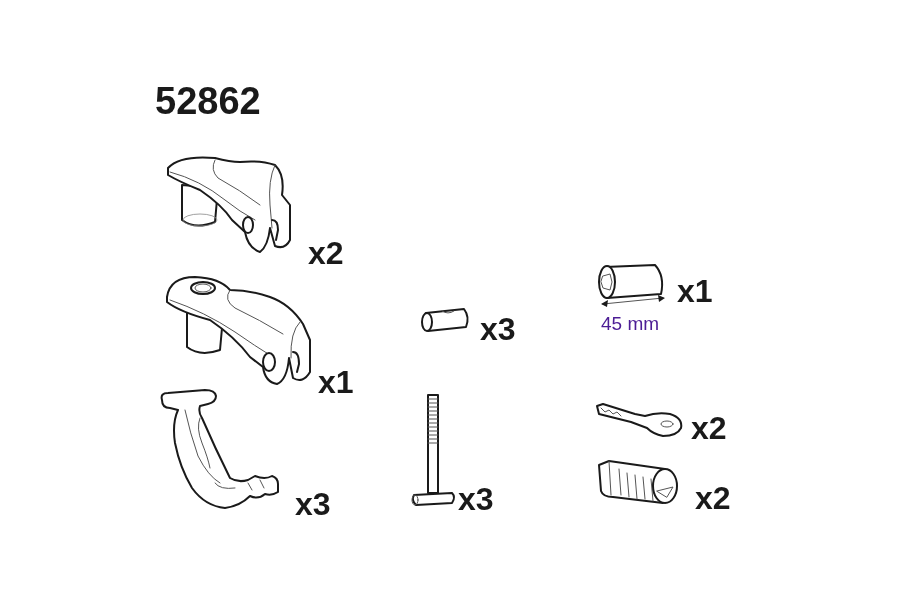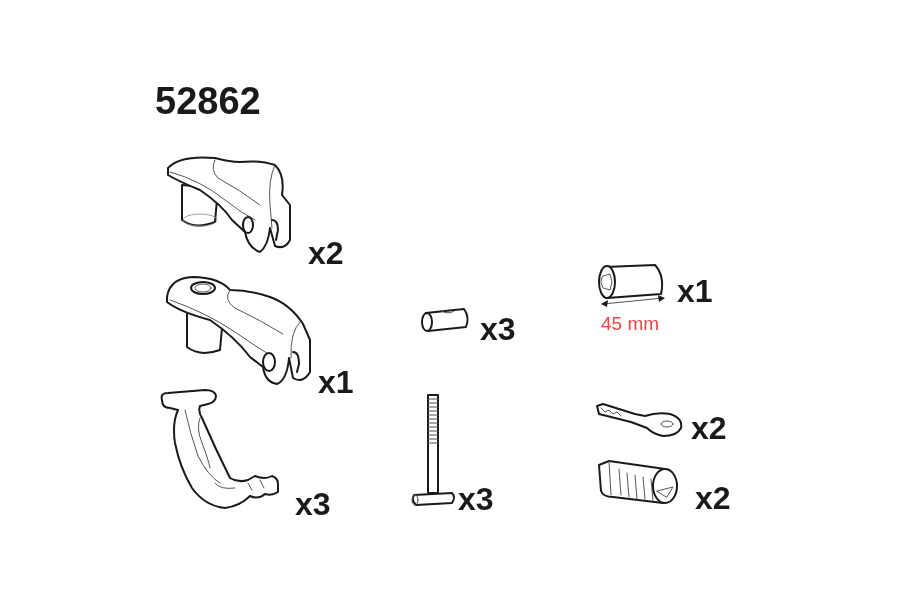--- a/index.html
+++ b/index.html
@@ -39,21 +39,21 @@
       font-weight: bold;
       line-height: 1;
       white-space: nowrap;
     }
     .dim {
       position: absolute;
       font-size: 19px;
       font-weight: normal;
       line-height: 1;
       white-space: nowrap;
-      color: #ef4444;
+      color: #4c1d95;
     }
     svg .ln { fill: #fff; stroke: #1a1a1a; stroke-width: 2; stroke-linejoin: round; stroke-linecap: round; }
     svg .thin { fill: none; stroke: #555; stroke-width: 1; stroke-linecap: round; }
     svg .hair { fill: none; stroke: #888; stroke-width: 0.8; }
   </style>
 </head>
 <body>
 
 <div class="title">52862</div>
 

